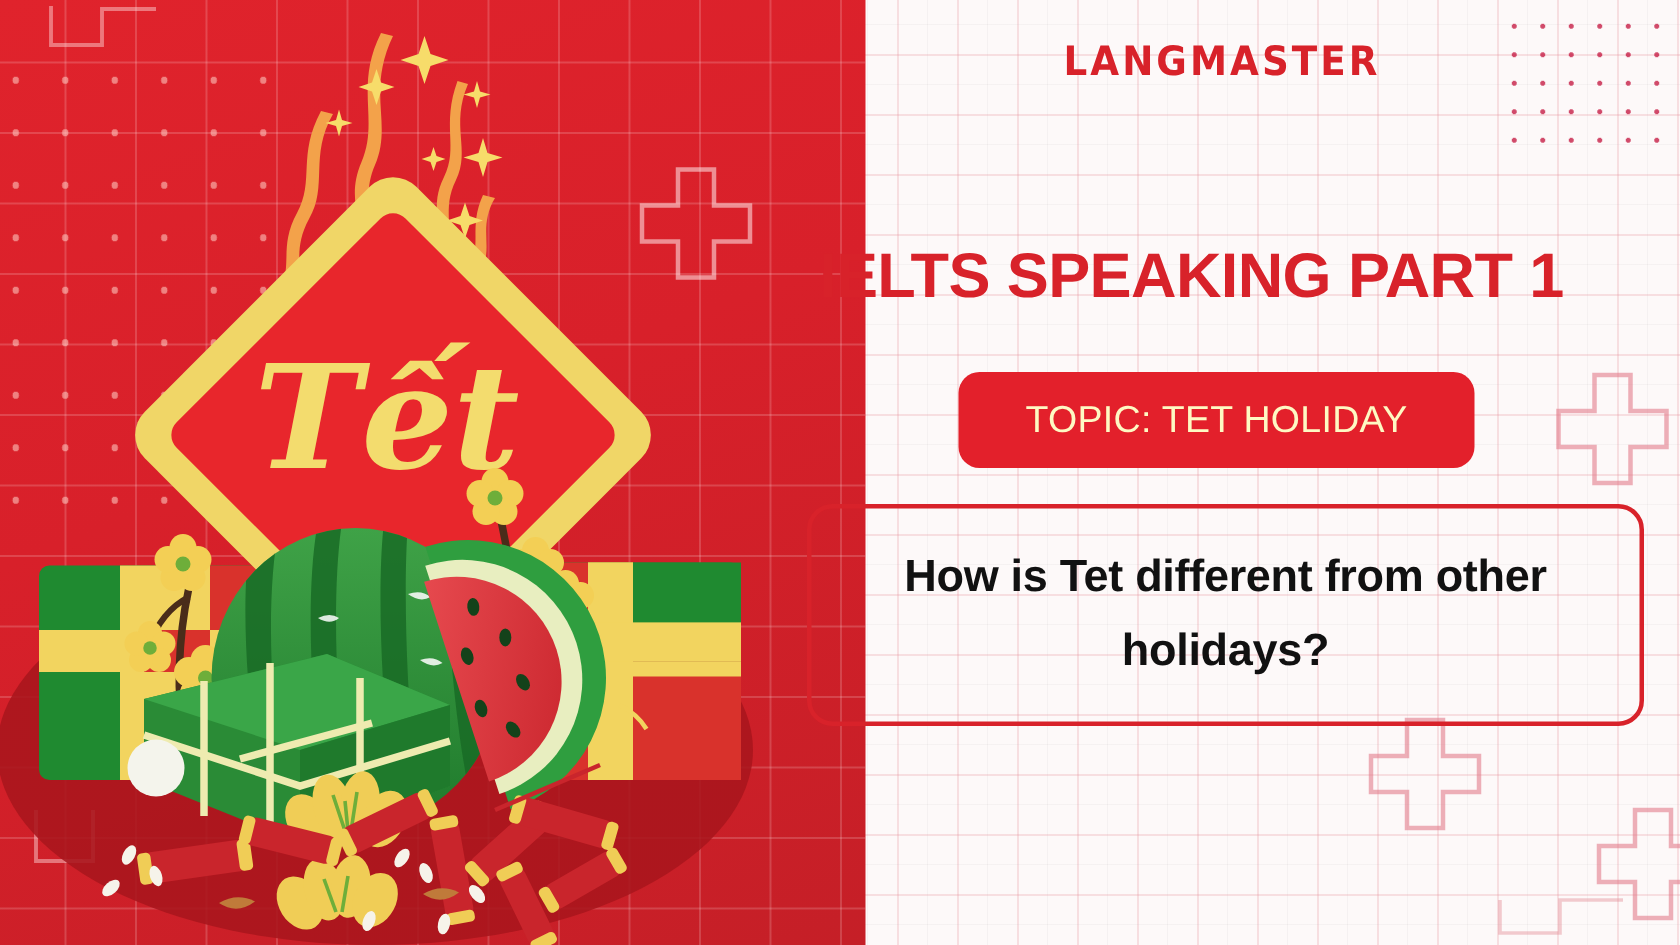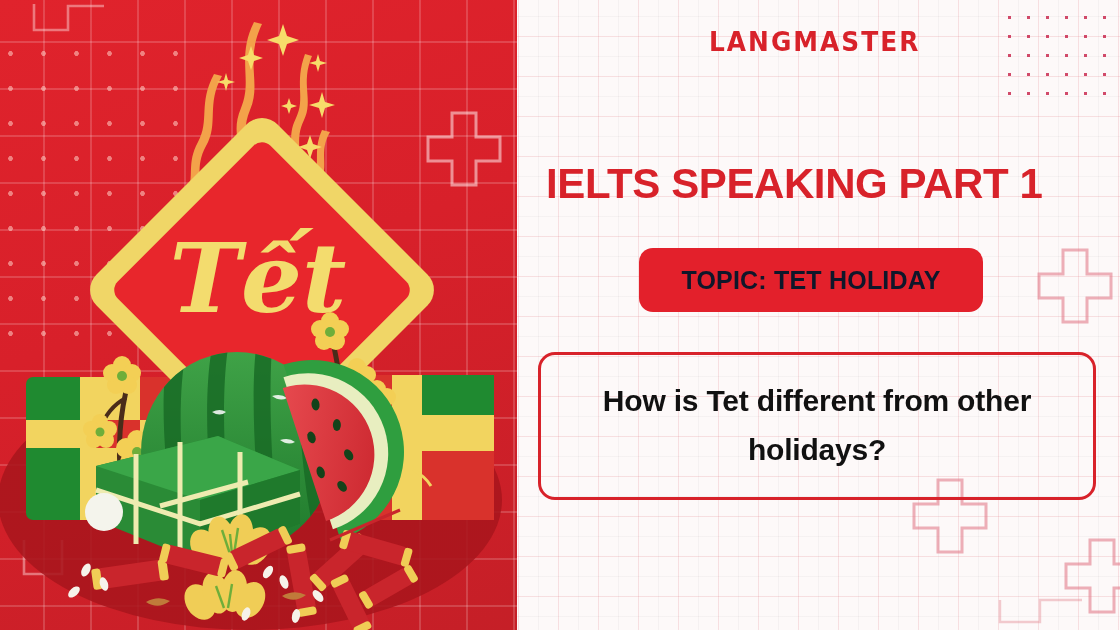--- a/index.html
+++ b/index.html
@@ -42,21 +42,21 @@
   .dc-1 { left:1000px; top:8px; width:112px; height:94px; }
 
   
   svg .plus-stroke { fill:none; stroke:rgba(226,124,139,0.60); stroke-width:3; }
   svg .plus-stroke-lt { fill:none; stroke:rgba(255,235,235,0.55); stroke-width:3; }
   svg .step-stroke { fill:none; stroke:rgba(224,130,140,0.40); stroke-width:2.4; }
   svg .step-stroke-lt { fill:none; stroke:rgba(255,225,225,0.45); stroke-width:2.6; }
 
   
   .left-panel {
-    position:absolute; left:0; top:0; width:517px; height:630px;
+    position:absolute; left:0; top:0; width:577px; height:630px;
     background:linear-gradient(160deg,#e0232c 0%, #d8202a 45%, #c51f27 100%);
     overflow:hidden;
   }
   .left-grid {
     position:absolute; inset:0;
     background-image:
       linear-gradient(to right, rgba(255,255,255,0.17) 1.6px, transparent 1.6px),
       linear-gradient(to bottom, rgba(255,255,255,0.17) 1.6px, transparent 1.6px);
     background-size:47px 47px;
     background-position:-4px -6px;
@@ -85,25 +85,25 @@
     font-size:42px; font-weight:700; letter-spacing:-0.4px;
     color:#d8222a;
     white-space:nowrap;
   }
   .topic-pill {
     position:absolute; left:639px; top:248px; width:344px; height:64px;
     background:#e3202b; border-radius:14px;
     display:flex; align-items:center; justify-content:center;
   }
   .topic-pill span {
-    color:#0f172a; font-size:25px; font-weight:700; letter-spacing:0.2px;
+    color:#fef9c3; font-size:25px; font-weight:400; letter-spacing:0.2px;
     white-space:nowrap;
   }
   .question-box {
-    position:absolute; left:538px; top:352px; width:558px; height:148px;
+    position:absolute; left:538px; top:336px; width:558px; height:148px;
     border:3px solid #d8222a; border-radius:17px;
     display:flex; align-items:center; justify-content:center;
     text-align:center;
   }
   .question-box span {
     color:#111111; font-size:30px; font-weight:700; line-height:1.62;
     letter-spacing:-0.2px; display:block; width:94%;
   }
 </style>
 </head>

